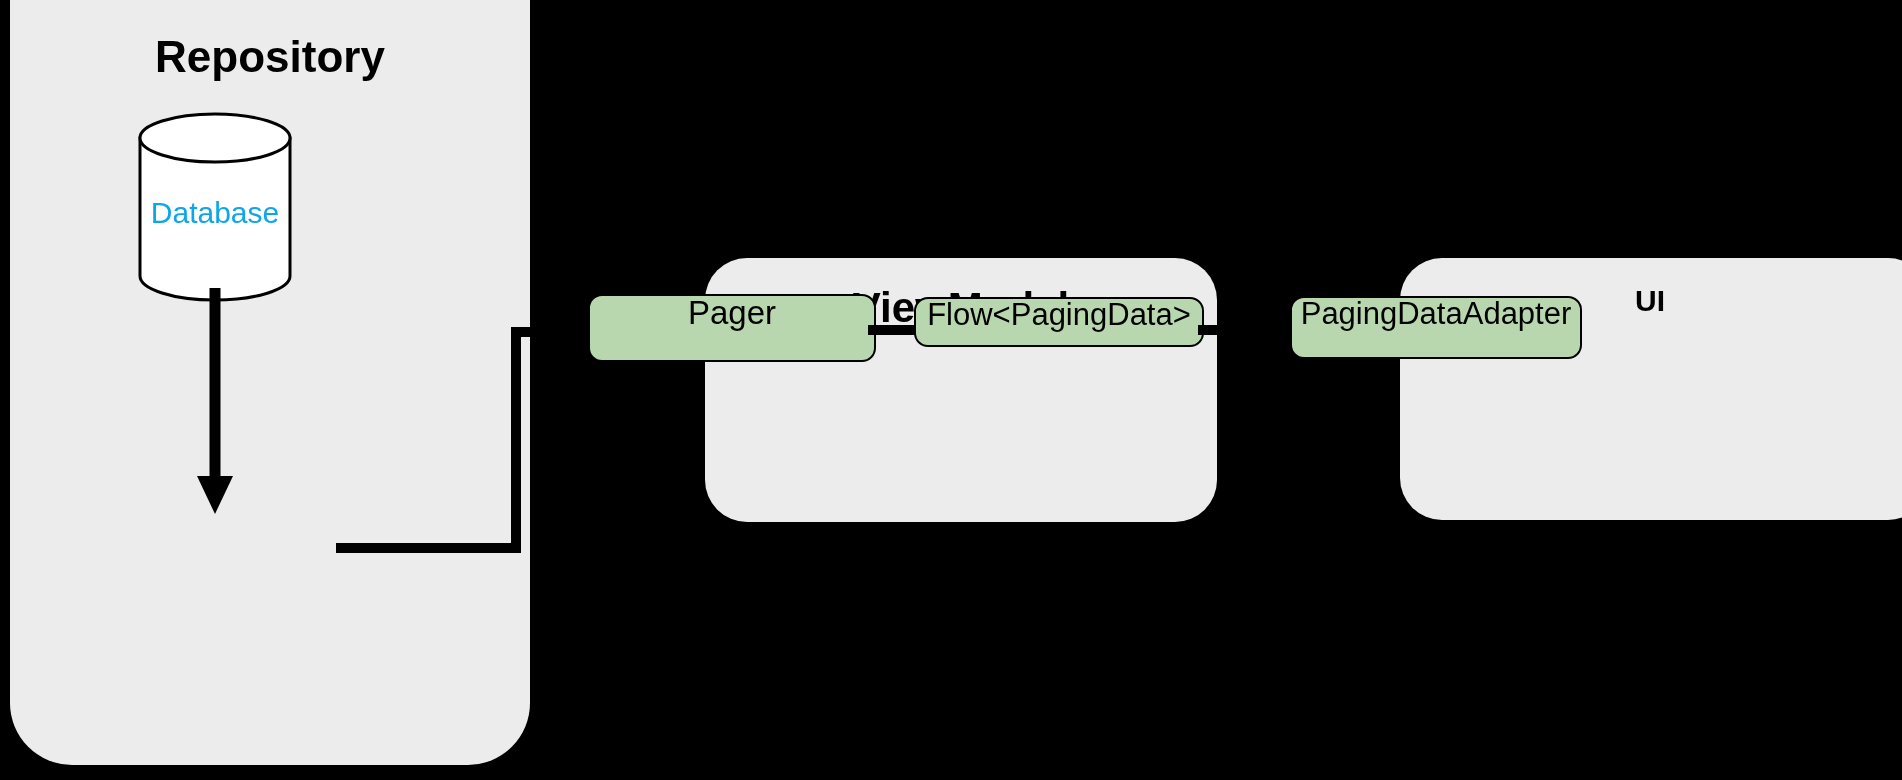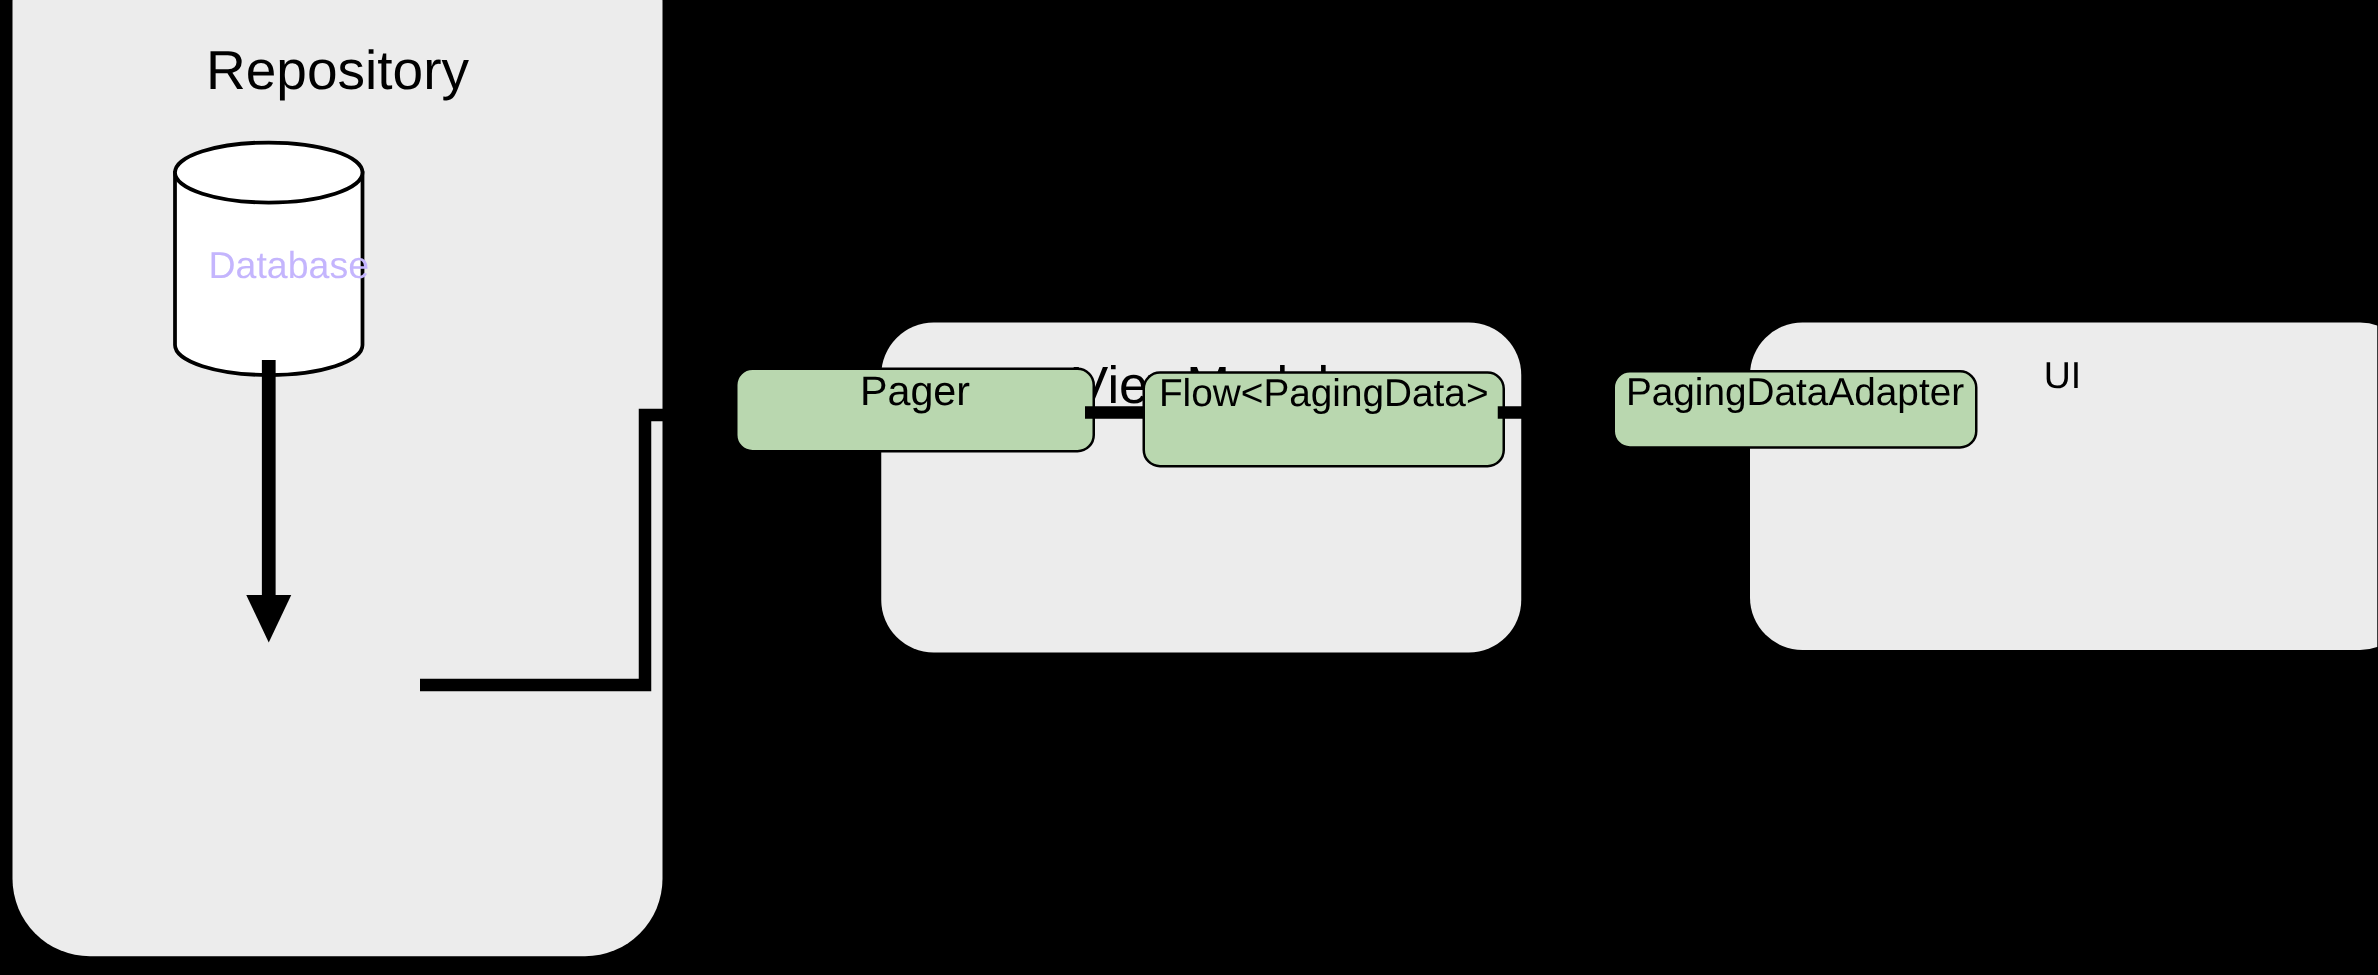--- a/index.html
+++ b/index.html
@@ -24,21 +24,21 @@
     position: absolute;
     background: #ECECEC;
     box-sizing: border-box;
   }
   .group-title {
     position: absolute;
     left: 0;
     right: 0;
     text-align: center;
     color: #000000;
-    font-weight: 400;
+    font-weight: 700;
     white-space: nowrap;
   }
 
   #group-repository {
     left: 10px;
     top: -60px;
     width: 520px;
     height: 825px;
     border-radius: 62px;
   }
@@ -98,21 +98,21 @@
   #node-pager {
     left: 588px;
     top: 294px;
     width: 288px;
     height: 68px;
   }
   #node-flow {
     left: 914px;
     top: 297px;
     width: 290px;
-    height: 77px;
+    height: 50px;
     font-size: 31px;
   }
   #node-adapter {
     left: 1290px;
     top: 296px;
     width: 292px;
     height: 63px;
     font-size: 31px;
   }
 
@@ -124,25 +124,25 @@
     width: 154px;
     height: 190px;
   }
   #node-database svg {
     display: block;
     width: 154px;
     height: 190px;
   }
   #database-label {
     position: absolute;
-    left: 16px;
+    left: 0;
     width: 154px;
     top: 84px;
     text-align: center;
-    color: #c4b5fd;
+    color: #0ea5e9;
     font-size: 30px;
     white-space: nowrap;
   }
 
   
   .connector {
     position: absolute;
     pointer-events: none;
   }
   #conn-db-to-pagingsource {

